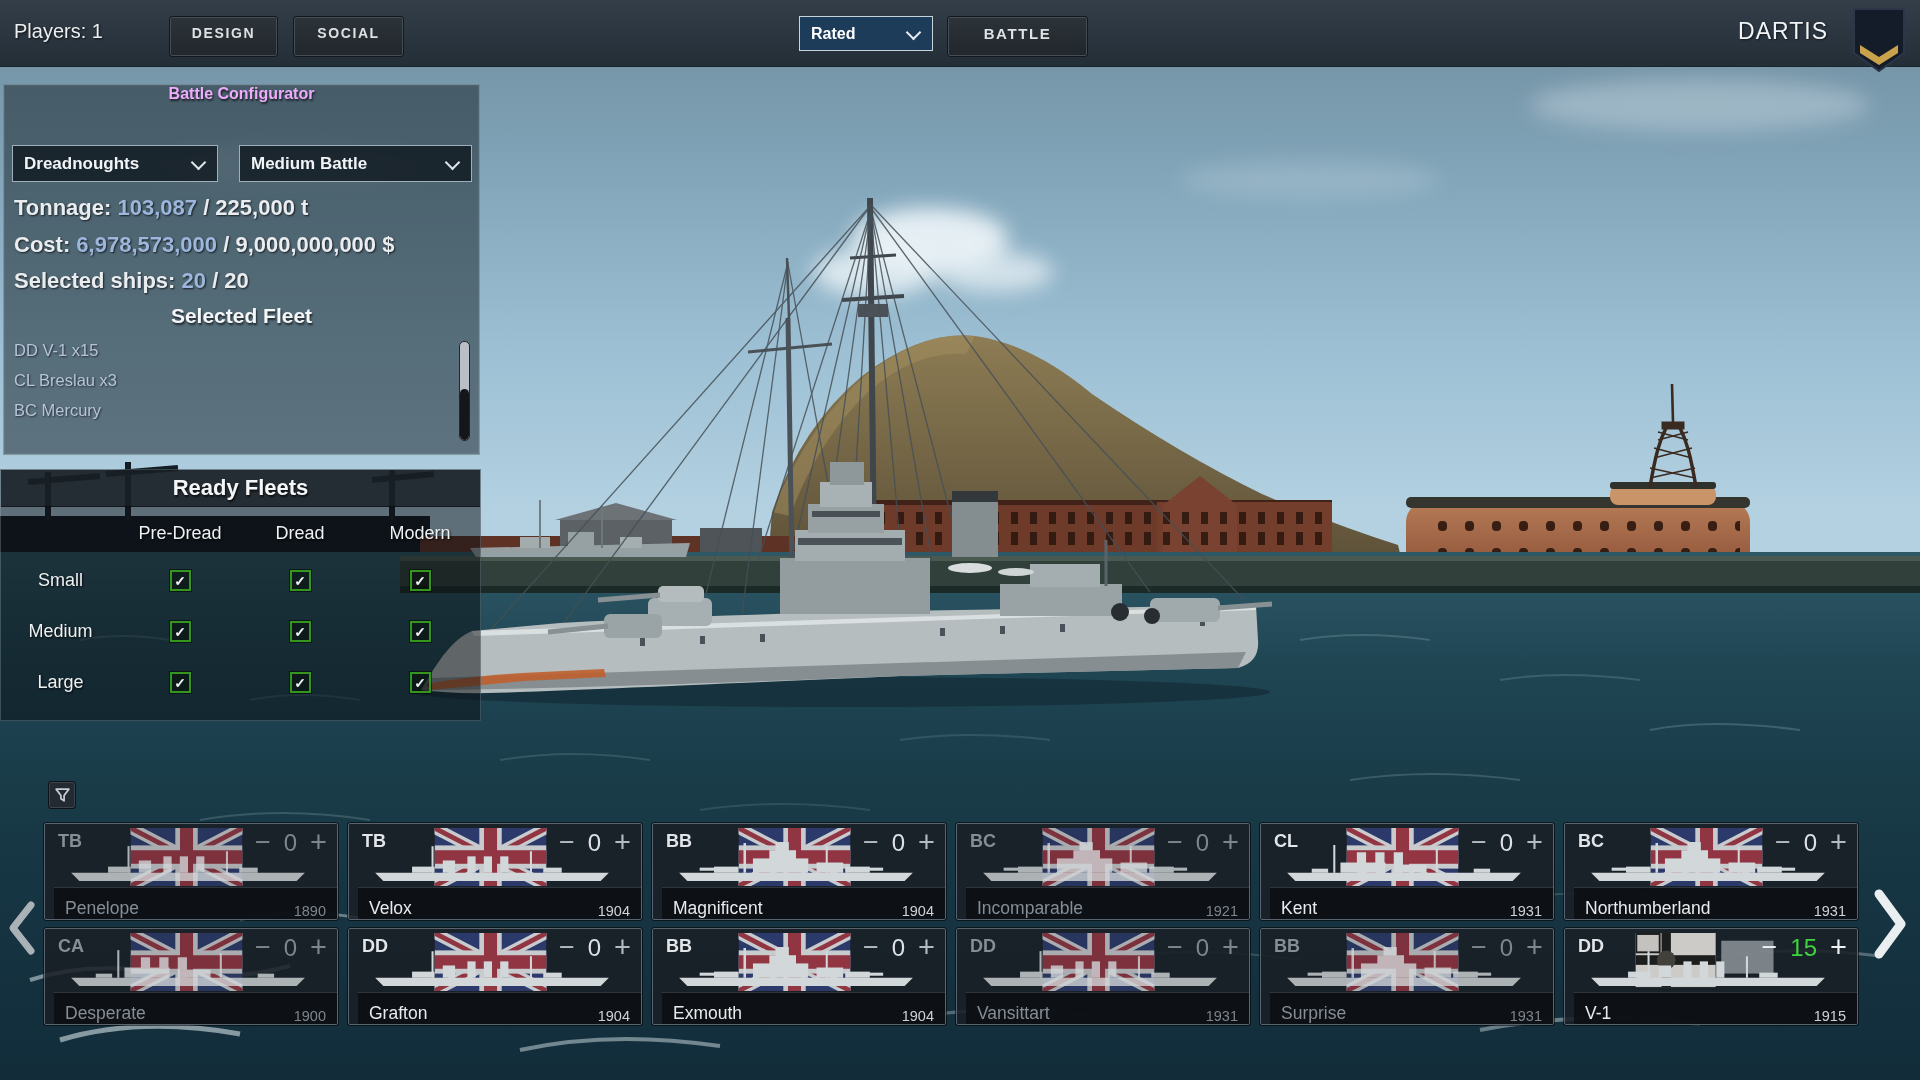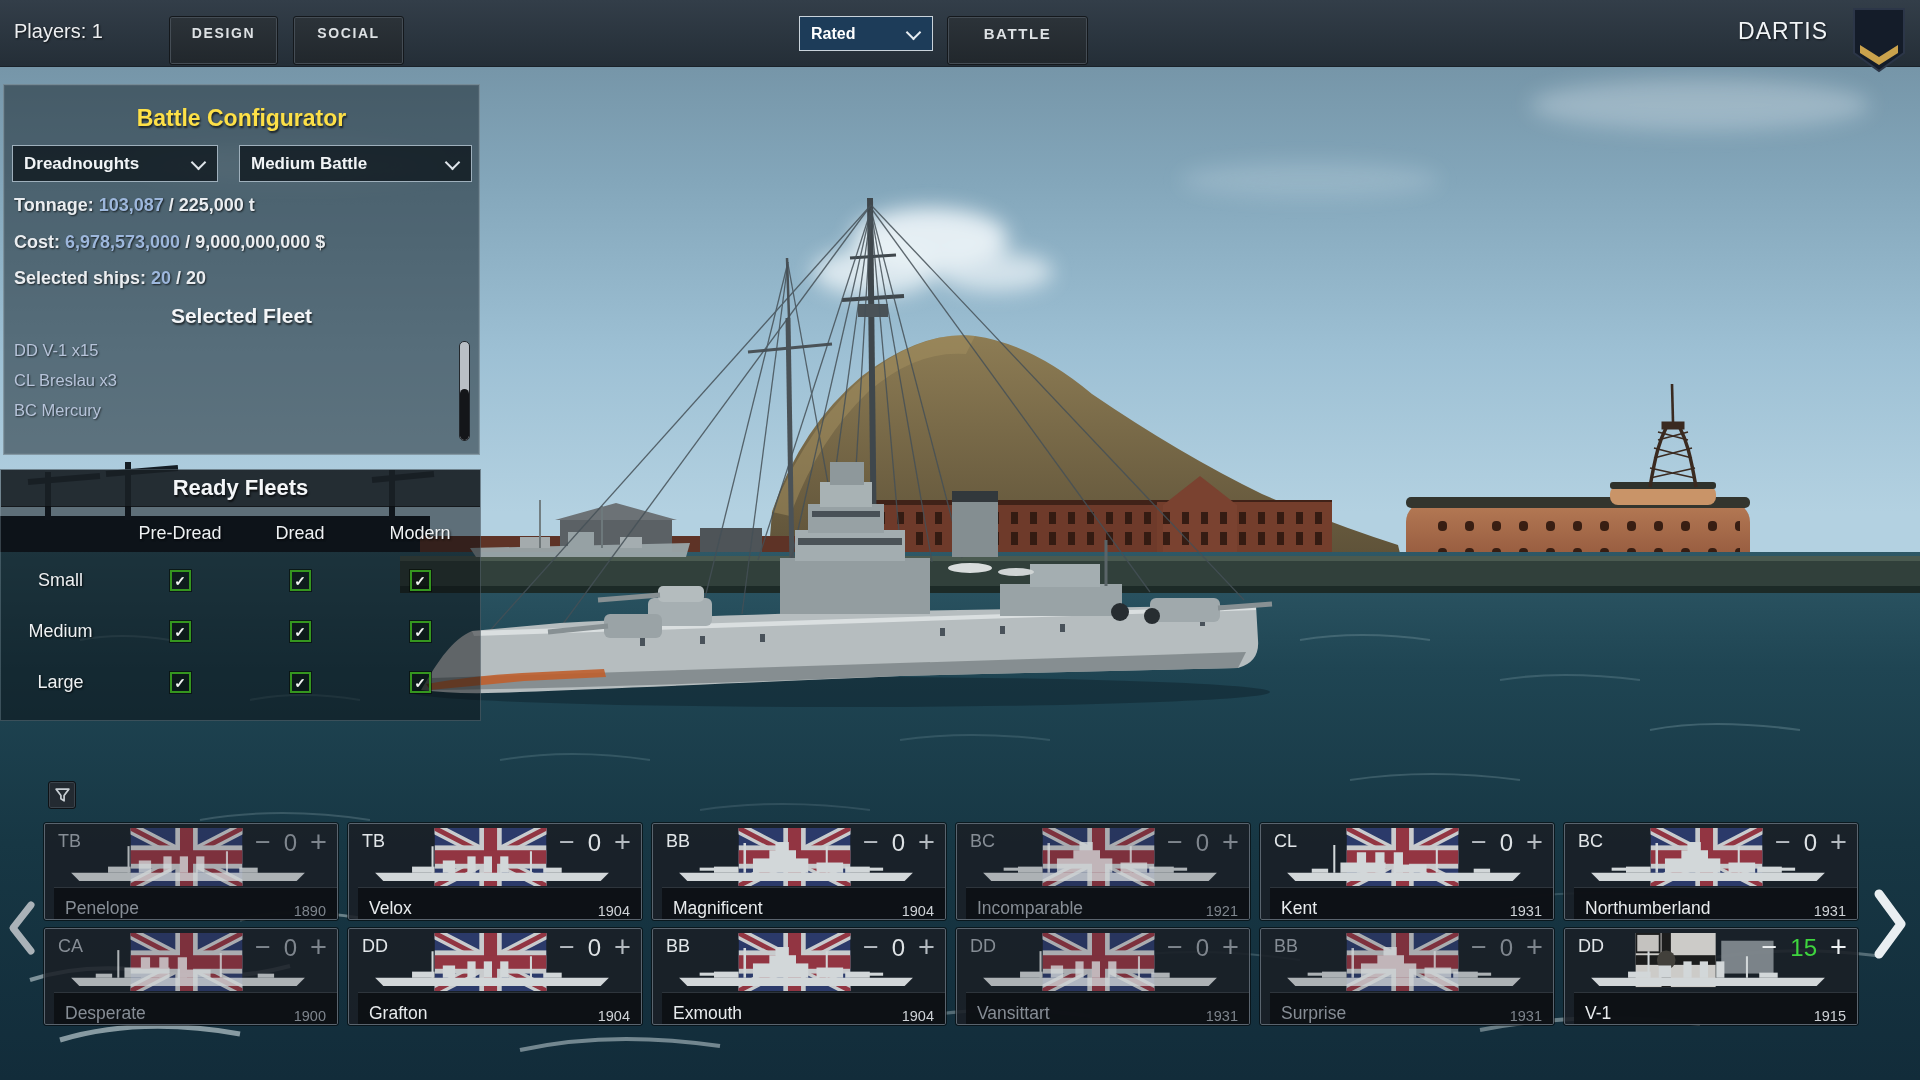--- a/index.html
+++ b/index.html
@@ -5,50 +5,50 @@
   html,body{margin:0;padding:0;background:#000;}
   #screen{position:relative;width:1920px;height:1080px;overflow:hidden;
     font-family:"Liberation Sans",sans-serif;user-select:none;}
   #scene{position:absolute;left:0;top:0;width:1920px;height:1080px;}
 
   
   #topbar{position:absolute;left:0;top:0;width:1920px;height:66px;
     background:linear-gradient(#333e49,#242e37);border-bottom:1px solid #1a222a;}
   .players{position:absolute;left:14px;top:20px;font-size:20px;color:#eceef0;
     text-shadow:1px 1px 2px rgba(0,0,0,.7);}
-  .bar-btn{position:absolute;top:16px;height:49px;box-sizing:border-box;
+  .bar-btn{position:absolute;top:16px;height:41px;box-sizing:border-box;
     background:linear-gradient(#2c3339,#21272c);border:1px solid #14181c;border-radius:3px;
     box-shadow:inset 0 0 0 1px #454d55;color:#dde1e4;font-weight:bold;font-size:14px;
     letter-spacing:1.6px;text-align:center;line-height:33px;cursor:pointer;}
   #btn-design{left:169px;width:109px;}
   #btn-social{left:293px;width:111px;}
   #btn-battle{left:947px;width:141px;font-size:15px;}
   #sel-rated{position:absolute;left:799px;top:16px;width:134px;height:35px;box-sizing:border-box;
     background:#1d3c59;border:1px solid #c9d3db;color:#fff;font-weight:bold;font-size:16px;
     line-height:33px;padding-left:11px;cursor:pointer;}
   #sel-rated:after{content:"";position:absolute;right:13px;top:10px;width:9px;height:9px;
     border-right:2.5px solid #e6ecf1;border-bottom:2.5px solid #e6ecf1;transform:rotate(45deg);}
   #username{position:absolute;right:92px;top:18px;font-size:23px;color:#f2f5f7;letter-spacing:1px;
     text-shadow:1px 1px 2px rgba(0,0,0,.6);}
   #rank-badge{position:absolute;right:14px;top:7px;width:54px;height:68px;cursor:pointer;}
 
   
   #battle-config{position:absolute;left:3px;top:84px;width:477px;height:371px;box-sizing:border-box;
     background:rgba(30,41,50,.55);border:1px solid rgba(195,212,224,.38);
     box-shadow:inset 0 0 0 1px rgba(255,255,255,.05);}
-  #bc-title{position:absolute;left:0;right:0;top:20px;text-align:center;font-size:23px;
-    font-weight:bold;color:#fde047;text-shadow:1px 2px 2px rgba(0,0,0,.65);}
+  #bc-title{position:absolute;left:0;right:0;top:0;text-align:center;font-size:16px;
+    font-weight:bold;color:#f0abfc;text-shadow:1px 2px 2px rgba(0,0,0,.65);}
   .cfg-select{position:absolute;top:60px;height:37px;box-sizing:border-box;
     background:rgba(16,24,32,.82);border:1px solid #9fb0bc;color:#f1f4f6;font-weight:bold;
     font-size:17px;line-height:35px;padding-left:11px;cursor:pointer;}
   .cfg-select:after{content:"";position:absolute;right:13px;top:11px;width:9px;height:9px;
     border-right:2.5px solid #dfe5ea;border-bottom:2.5px solid #dfe5ea;transform:rotate(45deg);}
   #cfg-era{left:8px;width:206px;}
   #cfg-size{left:235px;width:233px;}
-  .stat-line{position:absolute;left:10px;font-size:18px;font-weight:bold;color:#eaedf0;
+  .stat-line{position:absolute;left:10px;font-size:22px;font-weight:bold;color:#eaedf0;
     text-shadow:1px 1px 2px rgba(0,0,0,.7);white-space:nowrap;}
   #stat-0{top:110px;} #stat-1{top:147px;} #stat-2{top:183px;}
   .stat-line .val{color:#9db7dc;}
   #fleet-title{position:absolute;left:0;right:0;top:219px;text-align:center;font-size:21px;
     font-weight:bold;color:#f4f6f8;text-shadow:1px 2px 2px rgba(0,0,0,.65);}
   #fleet-list{position:absolute;left:10px;top:250px;right:30px;}
   .fleet-item{font-size:16.5px;color:#b7c4da;line-height:30px;cursor:pointer;
     text-shadow:1px 1px 2px rgba(0,0,0,.6);}
   #fleet-scroll{position:absolute;right:9px;top:256px;width:9px;height:98px;
     background:#b9bfc5;border:1px solid #23282d;border-radius:5px;cursor:pointer;}
@@ -74,21 +74,21 @@
 
   
   #filter-btn{position:absolute;left:48px;top:781px;width:28px;height:28px;box-sizing:border-box;
     background:#232a31;border:1px solid #0e1216;box-shadow:inset 0 0 0 1px #3c444c;
     border-radius:3px;display:flex;align-items:center;justify-content:center;cursor:pointer;}
   .card-row{position:absolute;left:44px;display:flex;gap:10px;}
   #row-0{top:823px;} #row-1{top:928px;}
   .card{position:relative;width:294px;height:97px;box-sizing:border-box;
     background:rgba(26,31,38,.88);border:1px solid #5a646e;outline:1px solid rgba(0,0,0,.55);
     border-radius:2px;overflow:hidden;cursor:pointer;}
-  .ship-type{position:absolute;left:13px;top:7px;font-size:18px;font-weight:normal;color:#e2e6e9;}
+  .ship-type{position:absolute;left:13px;top:7px;font-size:18px;font-weight:bold;color:#e2e6e9;}
   .flag{position:absolute;left:50%;top:4px;transform:translateX(-54%);opacity:.85;}
   .sil{position:absolute;left:14px;bottom:33px;}
   .counter{position:absolute;right:10px;top:4px;display:flex;align-items:center;gap:13px;}
   .cminus{font-size:27px;color:#b4bac0;line-height:1;cursor:pointer;}
   .ccount{font-size:24px;color:#dde1e4;line-height:1;}
   .cplus{font-size:29px;color:#b4bac0;line-height:1;cursor:pointer;}
   .nbar{position:absolute;left:9px;right:0;bottom:0;height:31px;
     background:rgba(13,16,20,.93);border-top:1px solid rgba(75,84,92,.55);
     display:flex;align-items:flex-end;justify-content:space-between;padding:0 11px;}
   .nm{font-size:17.5px;color:#e8ebed;}

